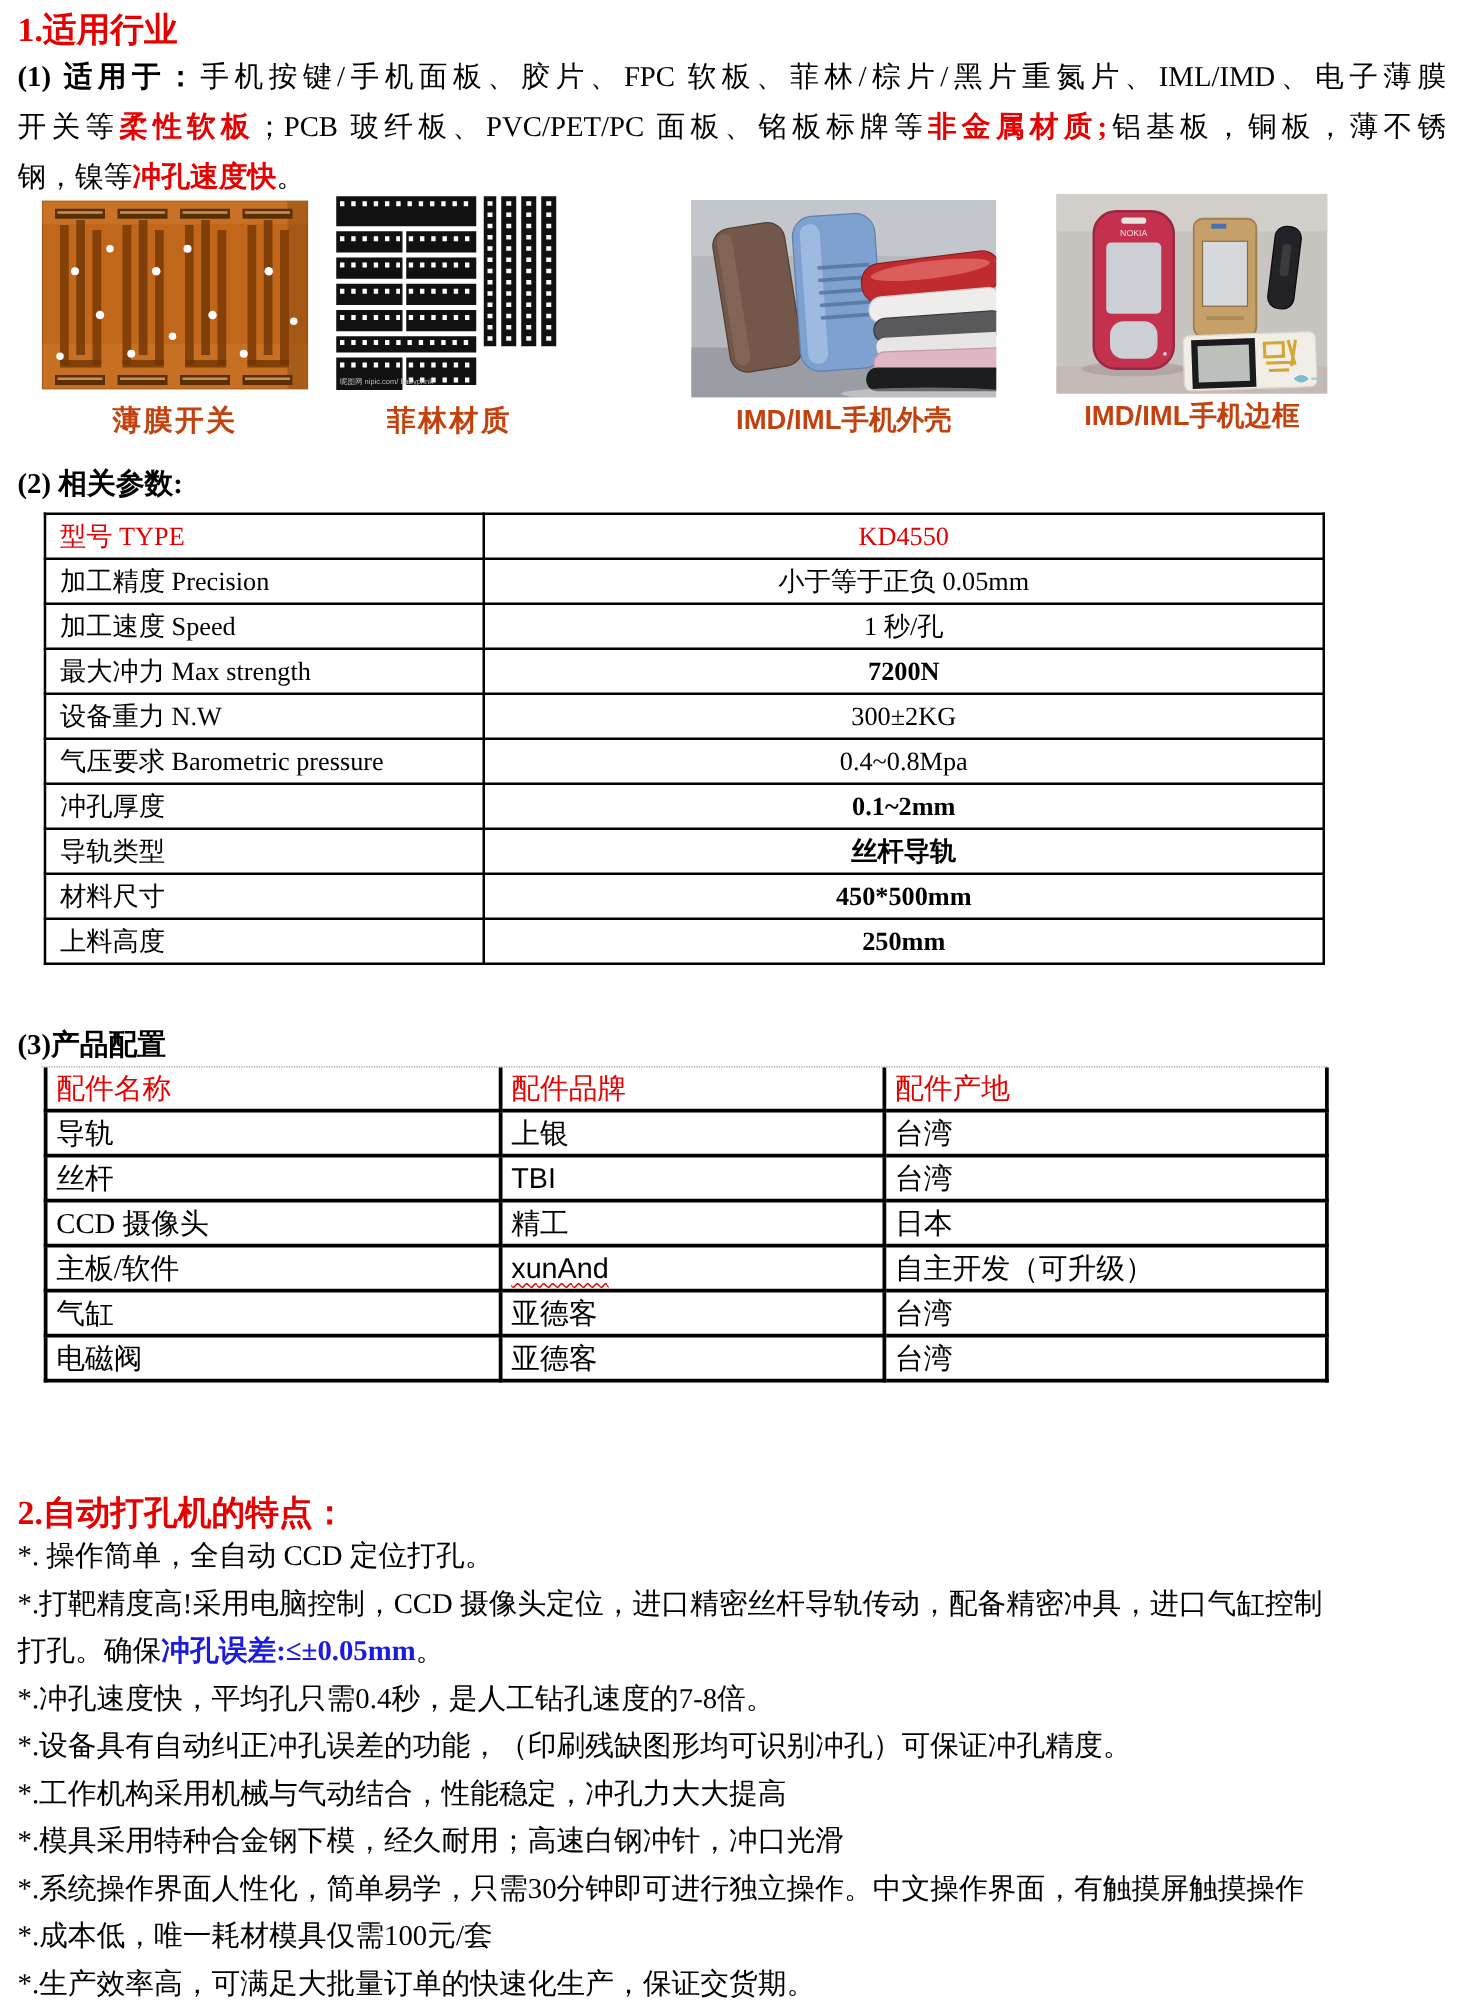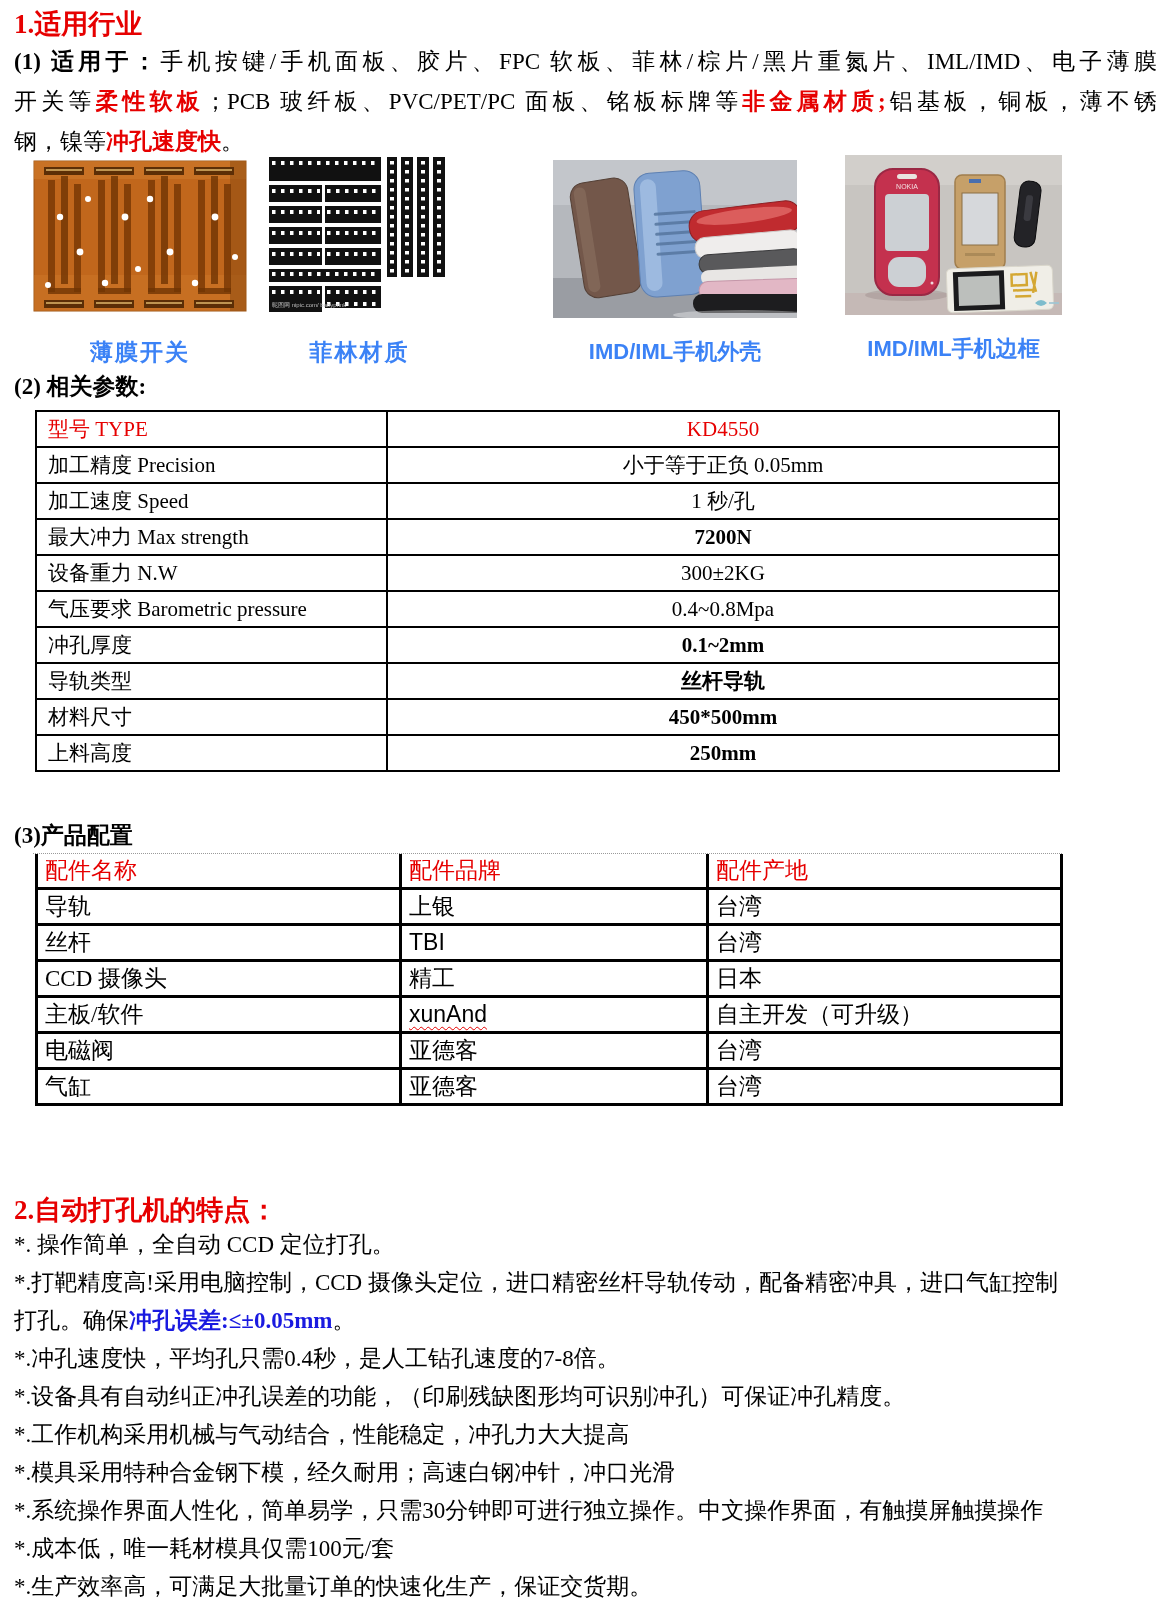--- a/index.html
+++ b/index.html
@@ -16,21 +16,21 @@
   .pline{height:40px;overflow:hidden;}
   .pline.j{text-align:justify;text-align-last:justify;}
   span.b{font-weight:bold;}
   span.rb{font-weight:bold;color:#e60000;}
   span.bb{font-weight:bold;color:#1a1ae0;margin-top:14px;}
   
   .figure{position:absolute;display:flex;flex-direction:column;align-items:center;}
   .figure svg{display:block;}
   .caption{
     font-family:"Liberation Sans","DejaVu Sans",sans-serif;font-weight:bold;
-    font-size:23px;color:#3b82f6;margin-top:19px;letter-spacing:2px;white-space:nowrap;
+    font-size:23px;color:#c2410c;margin-top:3px;letter-spacing:2px;white-space:nowrap;
   }
   .caption.latin{letter-spacing:0px;font-size:22px;}
   
   table{border-collapse:collapse;table-layout:fixed;}
   #t1{position:absolute;left:35px;top:410px;width:1025px;}
   #t1 td{border:2px solid #000;height:34px;font-size:21px;padding:0;vertical-align:middle;}
   #t1 td.label{width:338px;padding-left:11px;}
   #t1 td.value{text-align:center;}
   #t1 tr.red td{color:#e60000;}
   #t1 td.vb{font-weight:bold;border-radius:15px;}
@@ -293,26 +293,26 @@
         <td>CCD 摄像头</td>
         <td>精工</td>
         <td>日本</td>
       </tr>
       <tr>
         <td>主板/软件</td>
         <td class="brand-latin spell">xunAnd</td>
         <td>自主开发（可升级）</td>
       </tr>
       <tr>
-        <td>电磁阀</td>
+        <td>气缸</td>
         <td class="brand-small">亚德客</td>
         <td>台湾</td>
       </tr>
       <tr>
-        <td>气缸</td>
+        <td>电磁阀</td>
         <td class="brand-small">亚德客</td>
         <td>台湾</td>
       </tr>
     </tbody>
 </table>
 
 <div class="abs h-red" style="left:14px;top:1192px;">2.自动打孔机的特点：</div>
 <div class="abs" id="bullets">
     <div class="bullet"><span>*. 操作简单，全自动 CCD 定位打孔。</span></div>
     <div class="bullet"><span>*.打靶精度高!采用电脑控制，CCD 摄像头定位，进口精密丝杆导轨传动，配备精密冲具，进口气缸控制</span><br><span>打孔。确保</span><span class="bb">冲孔误差:≤±0.05mm</span><span>。</span></div>

